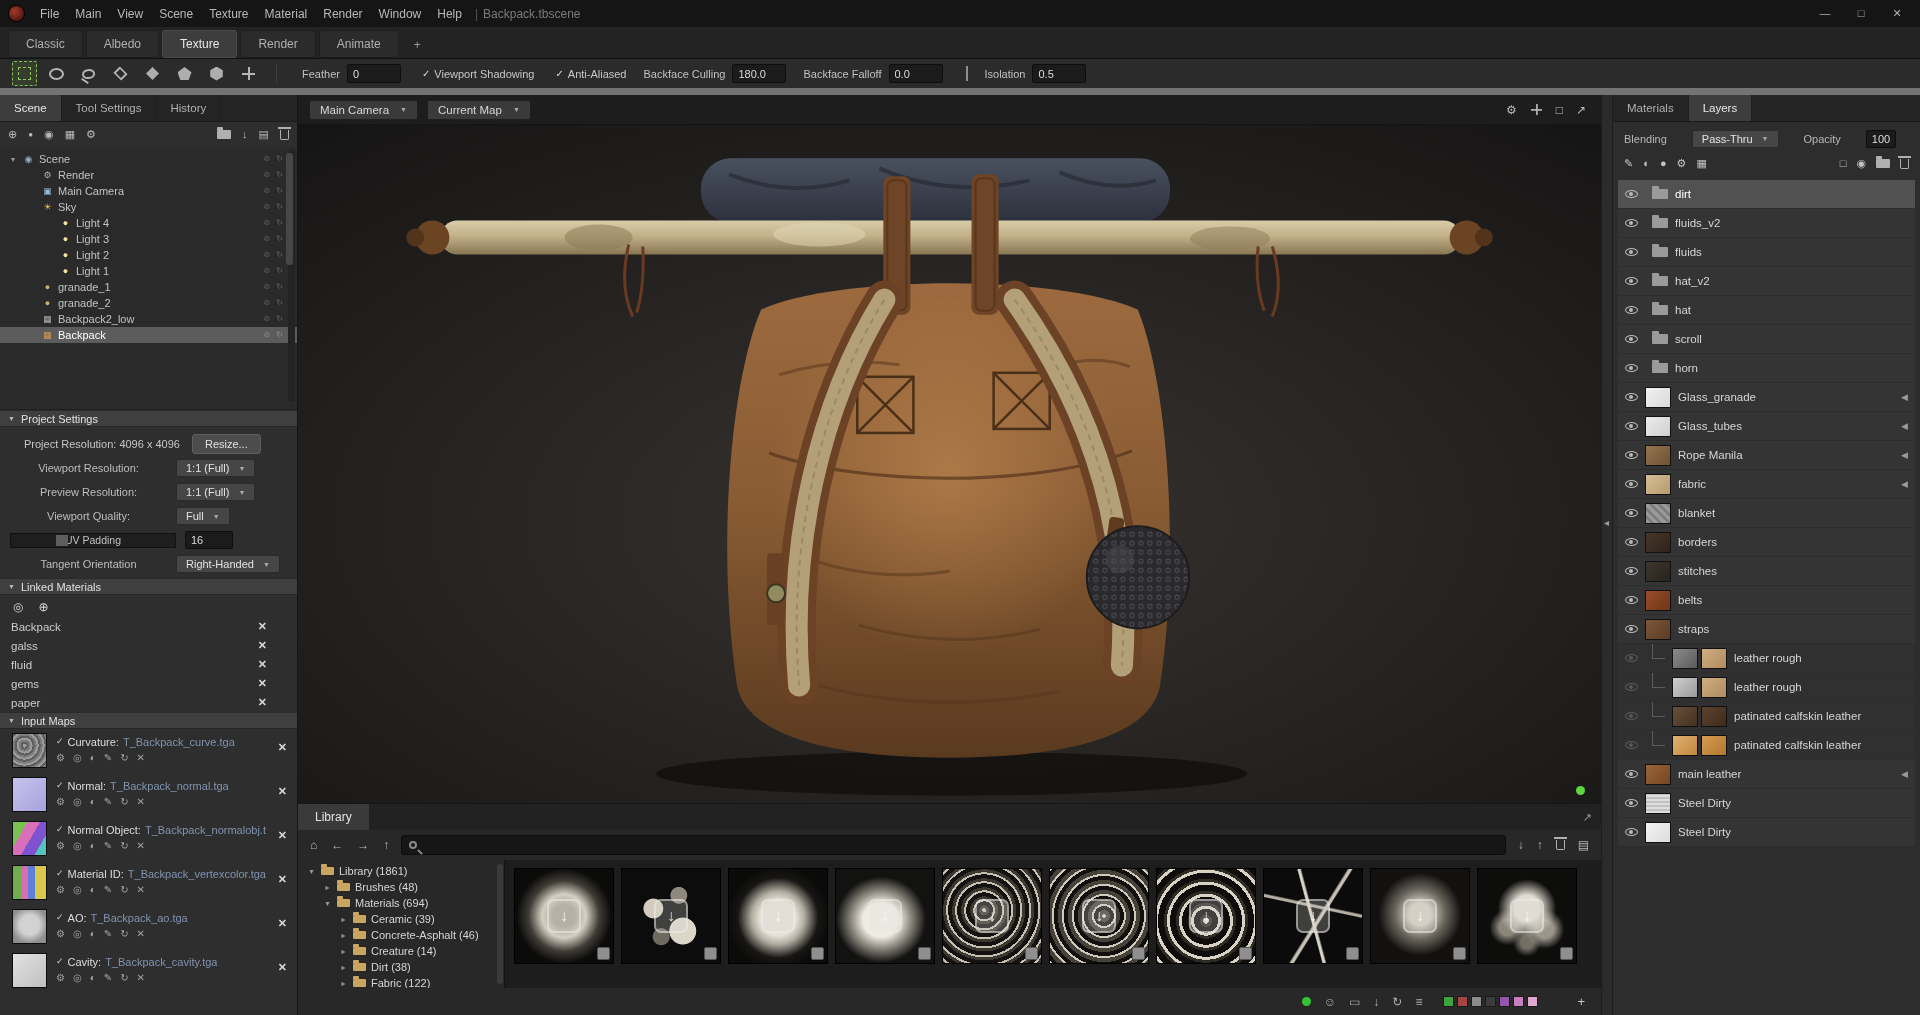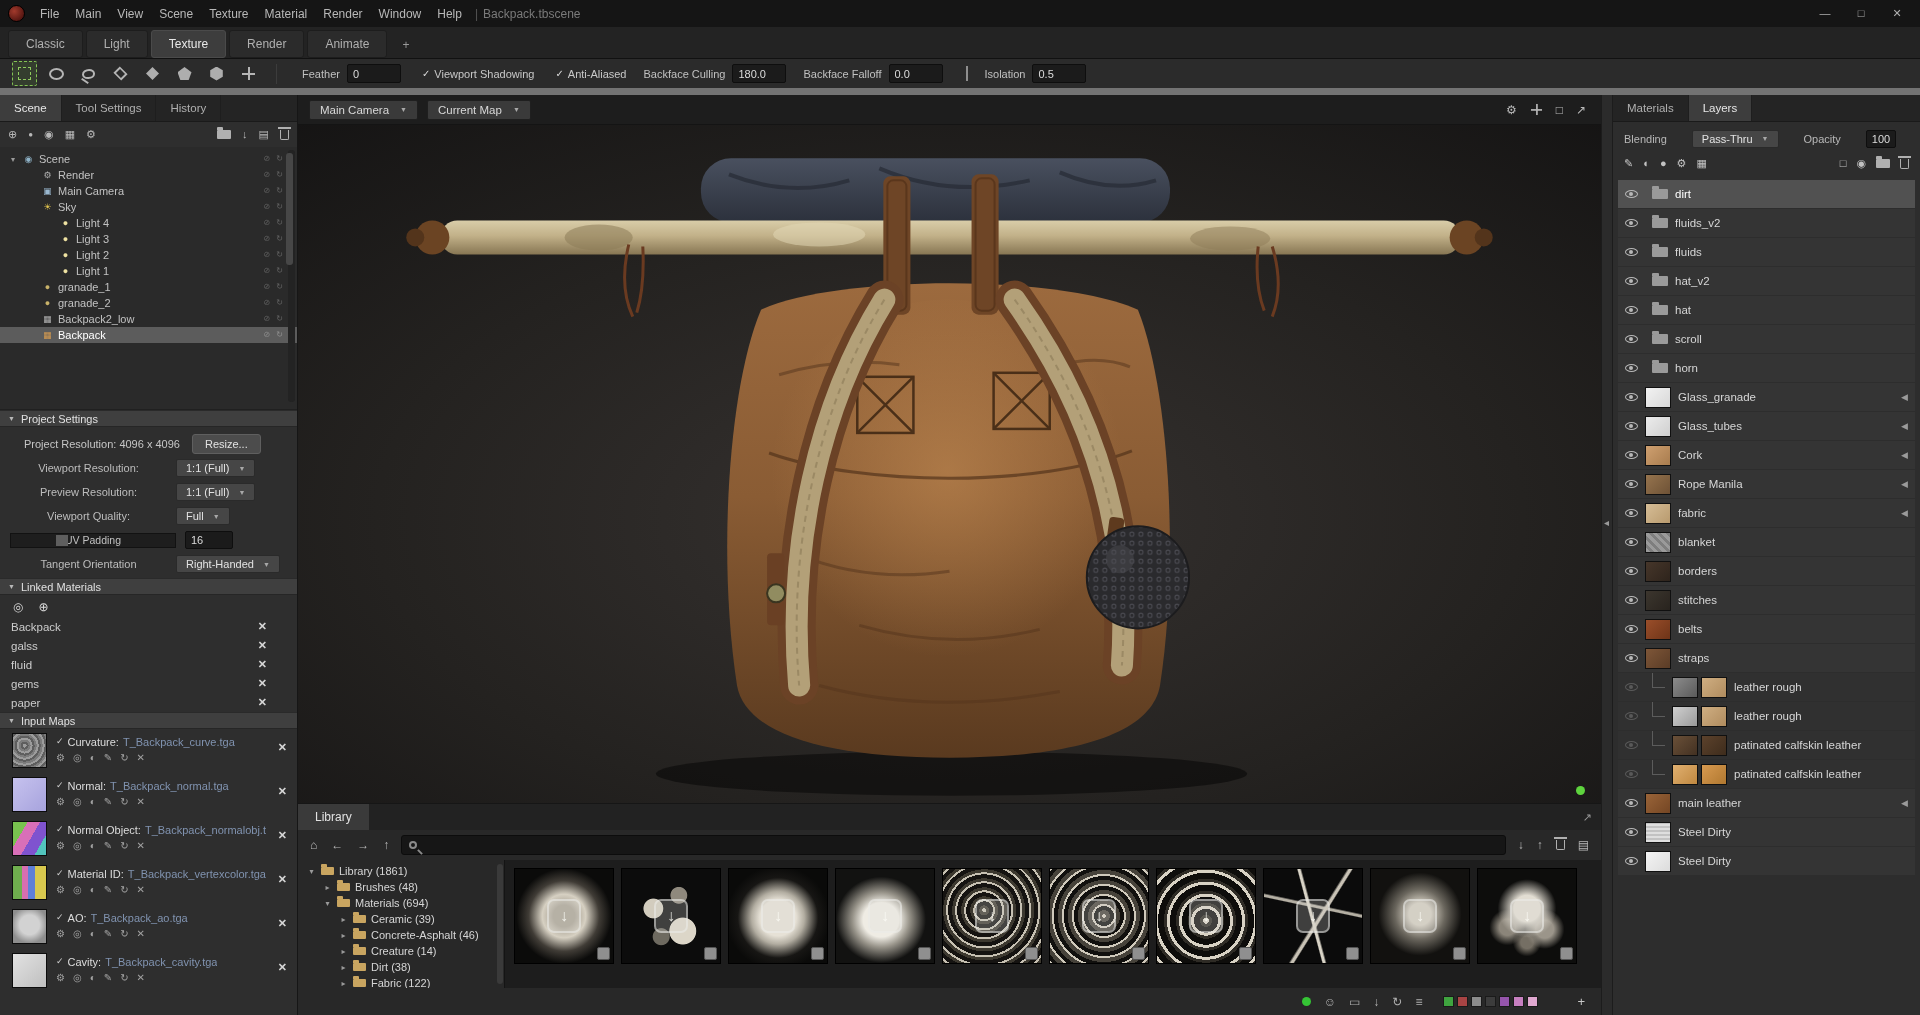--- a/index.html
+++ b/index.html
@@ -236,21 +236,21 @@
       <span class="win-btn gi gi-min"></span>
       <span class="win-btn gi gi-sq"></span>
       <span class="win-btn gi gi-close"></span>
     </div>
   </div>
 
   <div class="tabbar">
     <div class="ws-tabs">
 
     <span class="ws-tab">Classic</span>
-        <span class="ws-tab">Light</span>
+        <span class="ws-tab">Albedo</span>
         <span class="ws-tab active">Texture</span>
         <span class="ws-tab">Render</span>
         <span class="ws-tab">Animate</span>
       </div>
     <span class="ws-add">+</span>
   </div>
 
   <div class="tooltray">
     <span class="tool-btn active">
         <span class="shp-rect"></span>
@@ -1064,29 +1064,20 @@
           <div class="lrow material">
 
             <span class="eye on"></span>
 
             <span class="l-thumb t1" style="background: linear-gradient(135deg, rgb(236, 236, 236), rgb(207, 207, 207));"></span>
 
             <span class="lbl">Glass_tubes</span>
             <i class="l-tri gi gi-trileft show"></i>
           </div>
 
-          <div class="lrow material">
-
-            <span class="eye on"></span>
-
-            <span class="l-thumb t1" style="background: linear-gradient(135deg, rgb(207, 160, 112), rgb(168, 124, 78));"></span>
-
-            <span class="lbl">Cork</span>
-            <i class="l-tri gi gi-trileft show"></i>
-          </div>
 
           <div class="lrow material">
 
             <span class="eye on"></span>
 
             <span class="l-thumb t1" style="background: linear-gradient(135deg, rgb(150, 116, 78), rgb(110, 82, 54));"></span>
 
             <span class="lbl">Rope Manila</span>
             <i class="l-tri gi gi-trileft show"></i>
           </div>

